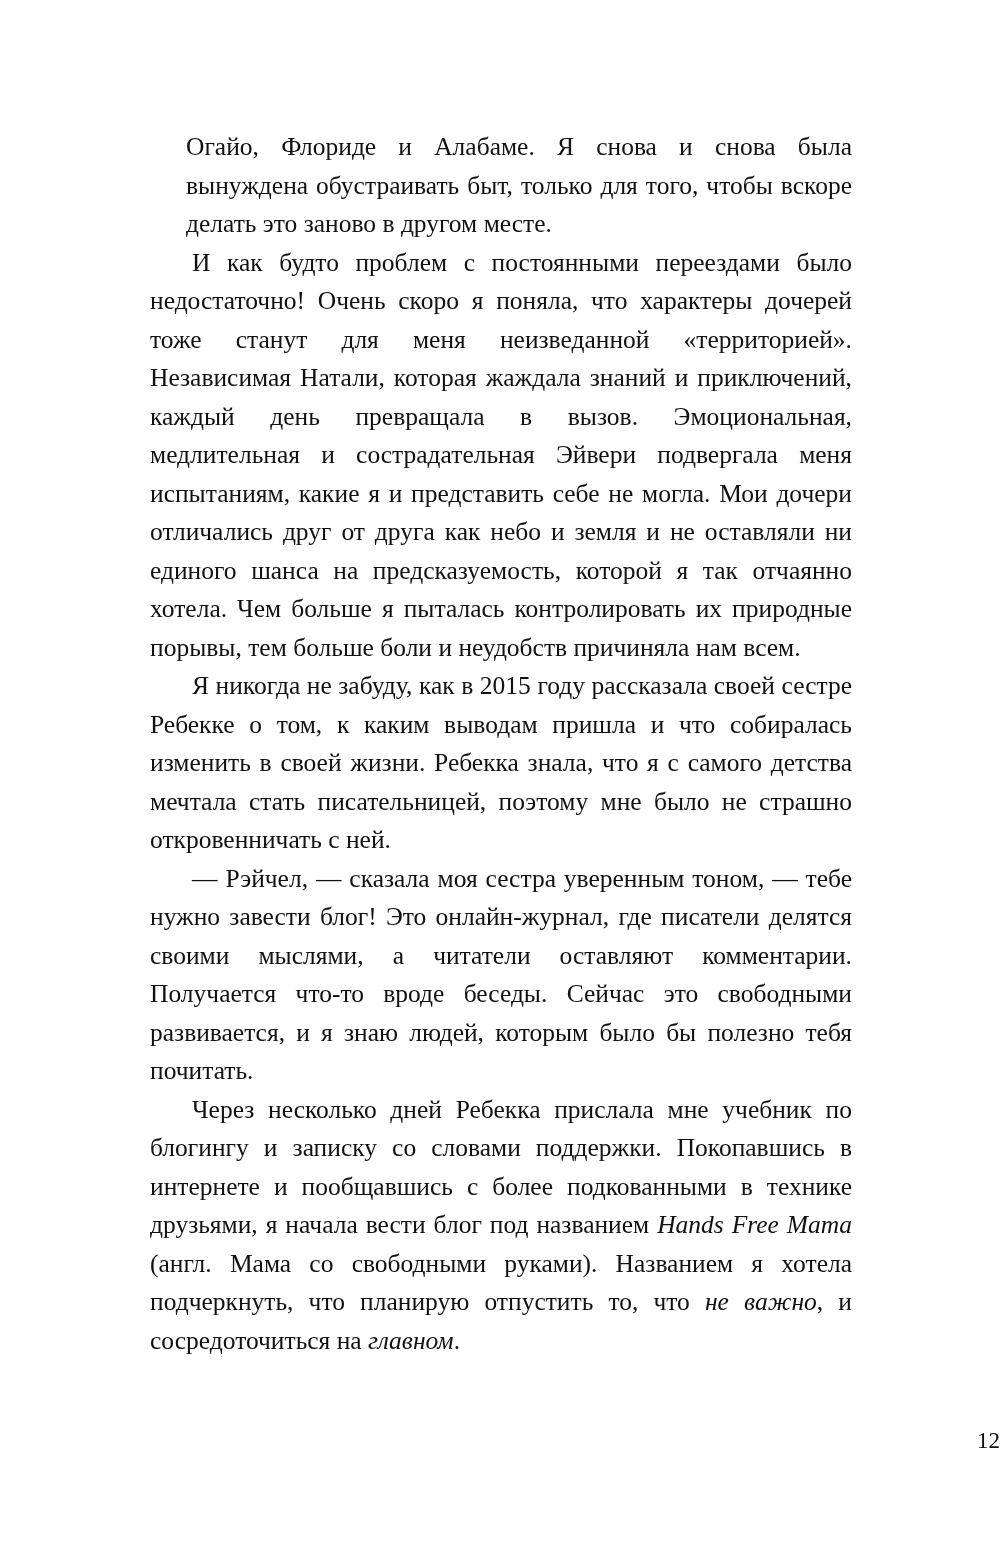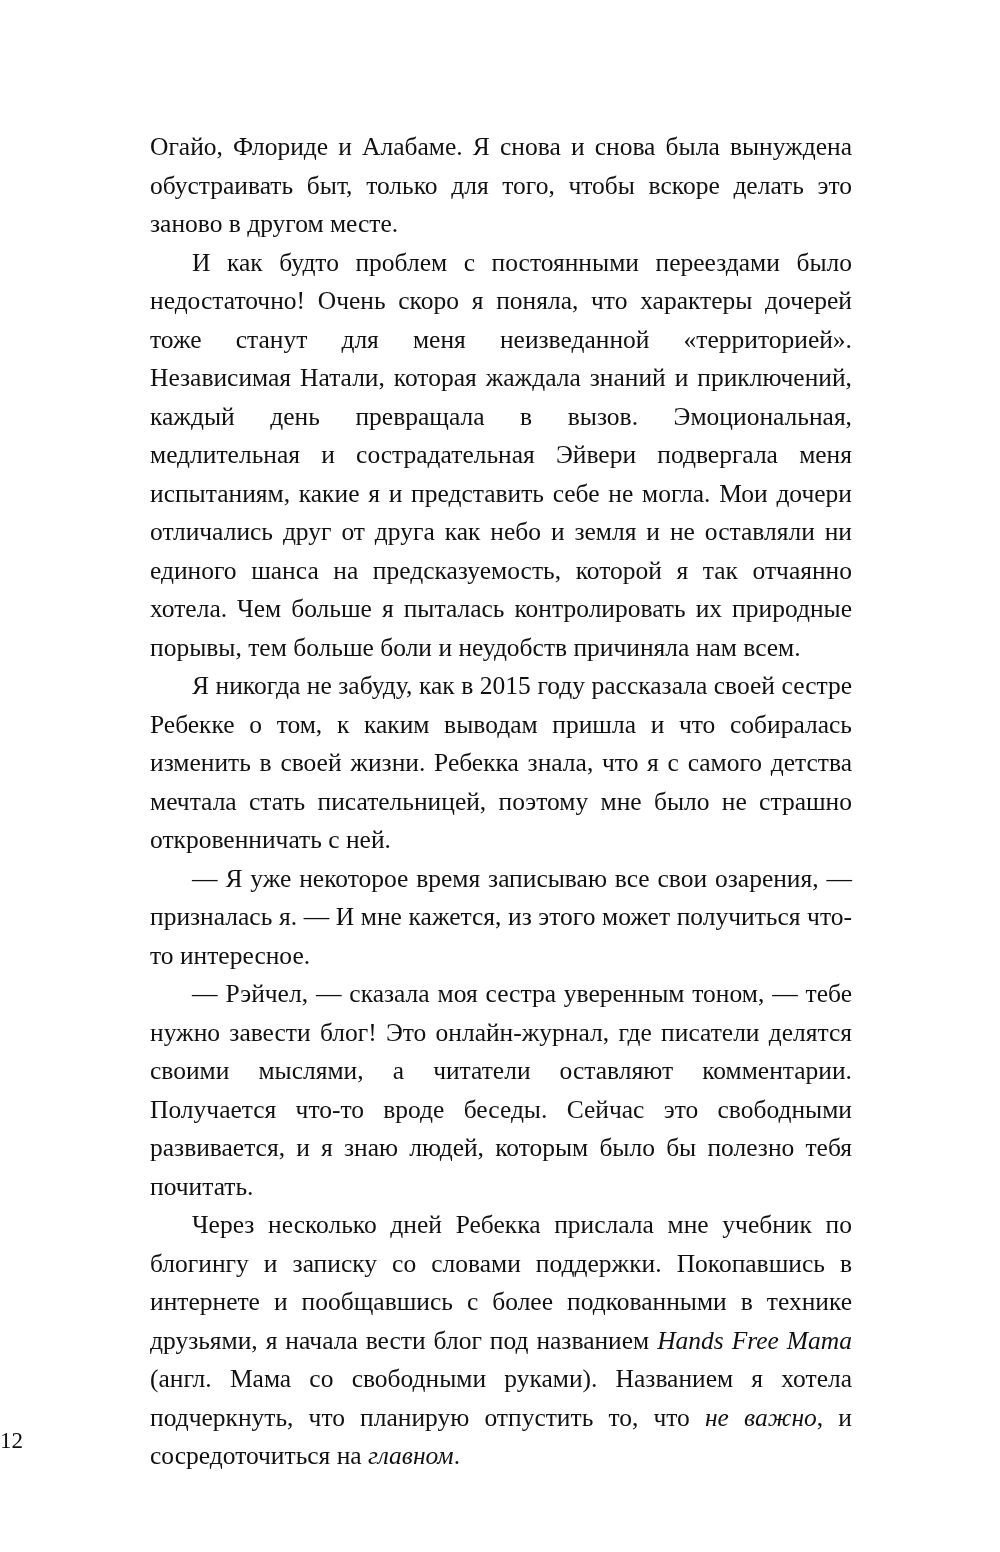--- a/index.html
+++ b/index.html
@@ -29,44 +29,44 @@
     text-align: justify;
     text-justify: inter-word;
     margin: 0;
     hyphens: manual;
   }
   .para + .para {
     text-indent: 42px;
   }
   .para.no-indent {
     text-indent: 0;
+    margin-left: 36px;
   }
   .para i {
     font-style: italic;
   }
   .folio {
     position: absolute;
     left: 0;
     top: 1428px;
     width: 1000px;
-    text-align: left;
+    text-align: right;
     font-family: "Liberation Serif", "DejaVu Serif", serif;
     font-size: 23px;
     color: #111111;
   }
 </style>
 </head>
 <body>
 
 <div class="page">
 
   <div class="text-column">
     <p class="para no-indent">Огайо, Флориде и Алабаме. Я снова и снова была вынуждена обустраивать быт, только для того, чтобы вскоре делать это заново в другом месте.</p>
     <p class="para">И как будто проблем с постоянными переездами было недостаточно! Очень скоро я поняла, что характеры дочерей тоже станут для меня неизведанной «территорией». Независимая Натали, которая жаждала знаний и приключений, каждый день превращала в вызов. Эмоциональная, медлительная и сострадательная Эйвери подвергала меня испытаниям, какие я и представить себе не могла. Мои дочери отличались друг от друга как небо и земля и не оставляли ни единого шанса на предсказуемость, которой я так отчаянно хотела. Чем больше я пыталась контролировать их природные порывы, тем больше боли и неудобств причиняла нам всем.</p>
     <p class="para">Я никогда не забуду, как в 2015 году рассказала своей сестре Ребекке о том, к каким выводам пришла и что собиралась изменить в своей жизни. Ребекка знала, что я с самого детства мечтала стать писательницей, поэтому мне было не страшно откровенничать с ней.</p>
-    <p class="para">— Я уже некоторое время записываю все свои озарения, — призналась я. — И мне кажется, из этого может получиться что-то интересное.</p>
     <p class="para">— Рэйчел, — сказала моя сестра уверенным тоном, — тебе нужно завести блог! Это онлайн-журнал, где писатели делятся своими мыслями, а читатели оставляют комментарии. Получается что-то вроде беседы. Сейчас это свободными развивается, и я знаю людей, которым было бы полезно тебя почитать.</p>
     <p class="para" id="last-paragraph"><span>Через несколько дней Ребекка прислала мне учебник по блогингу и записку со словами поддержки. Покопавшись в интернете и пообщавшись с более подкованными в технике друзьями, я начала вести блог под названием </span><i>Hands Free Mama</i><span> (англ. Мама со свободными руками). Названием я хотела подчеркнуть, что планирую отпустить то, что </span><i>не важно</i><span>, и сосредоточиться на </span><i>главном</i><span>.</span></p>
   </div>
 
   <div class="folio">12</div>
 
 </div>
 
 </body></html>

